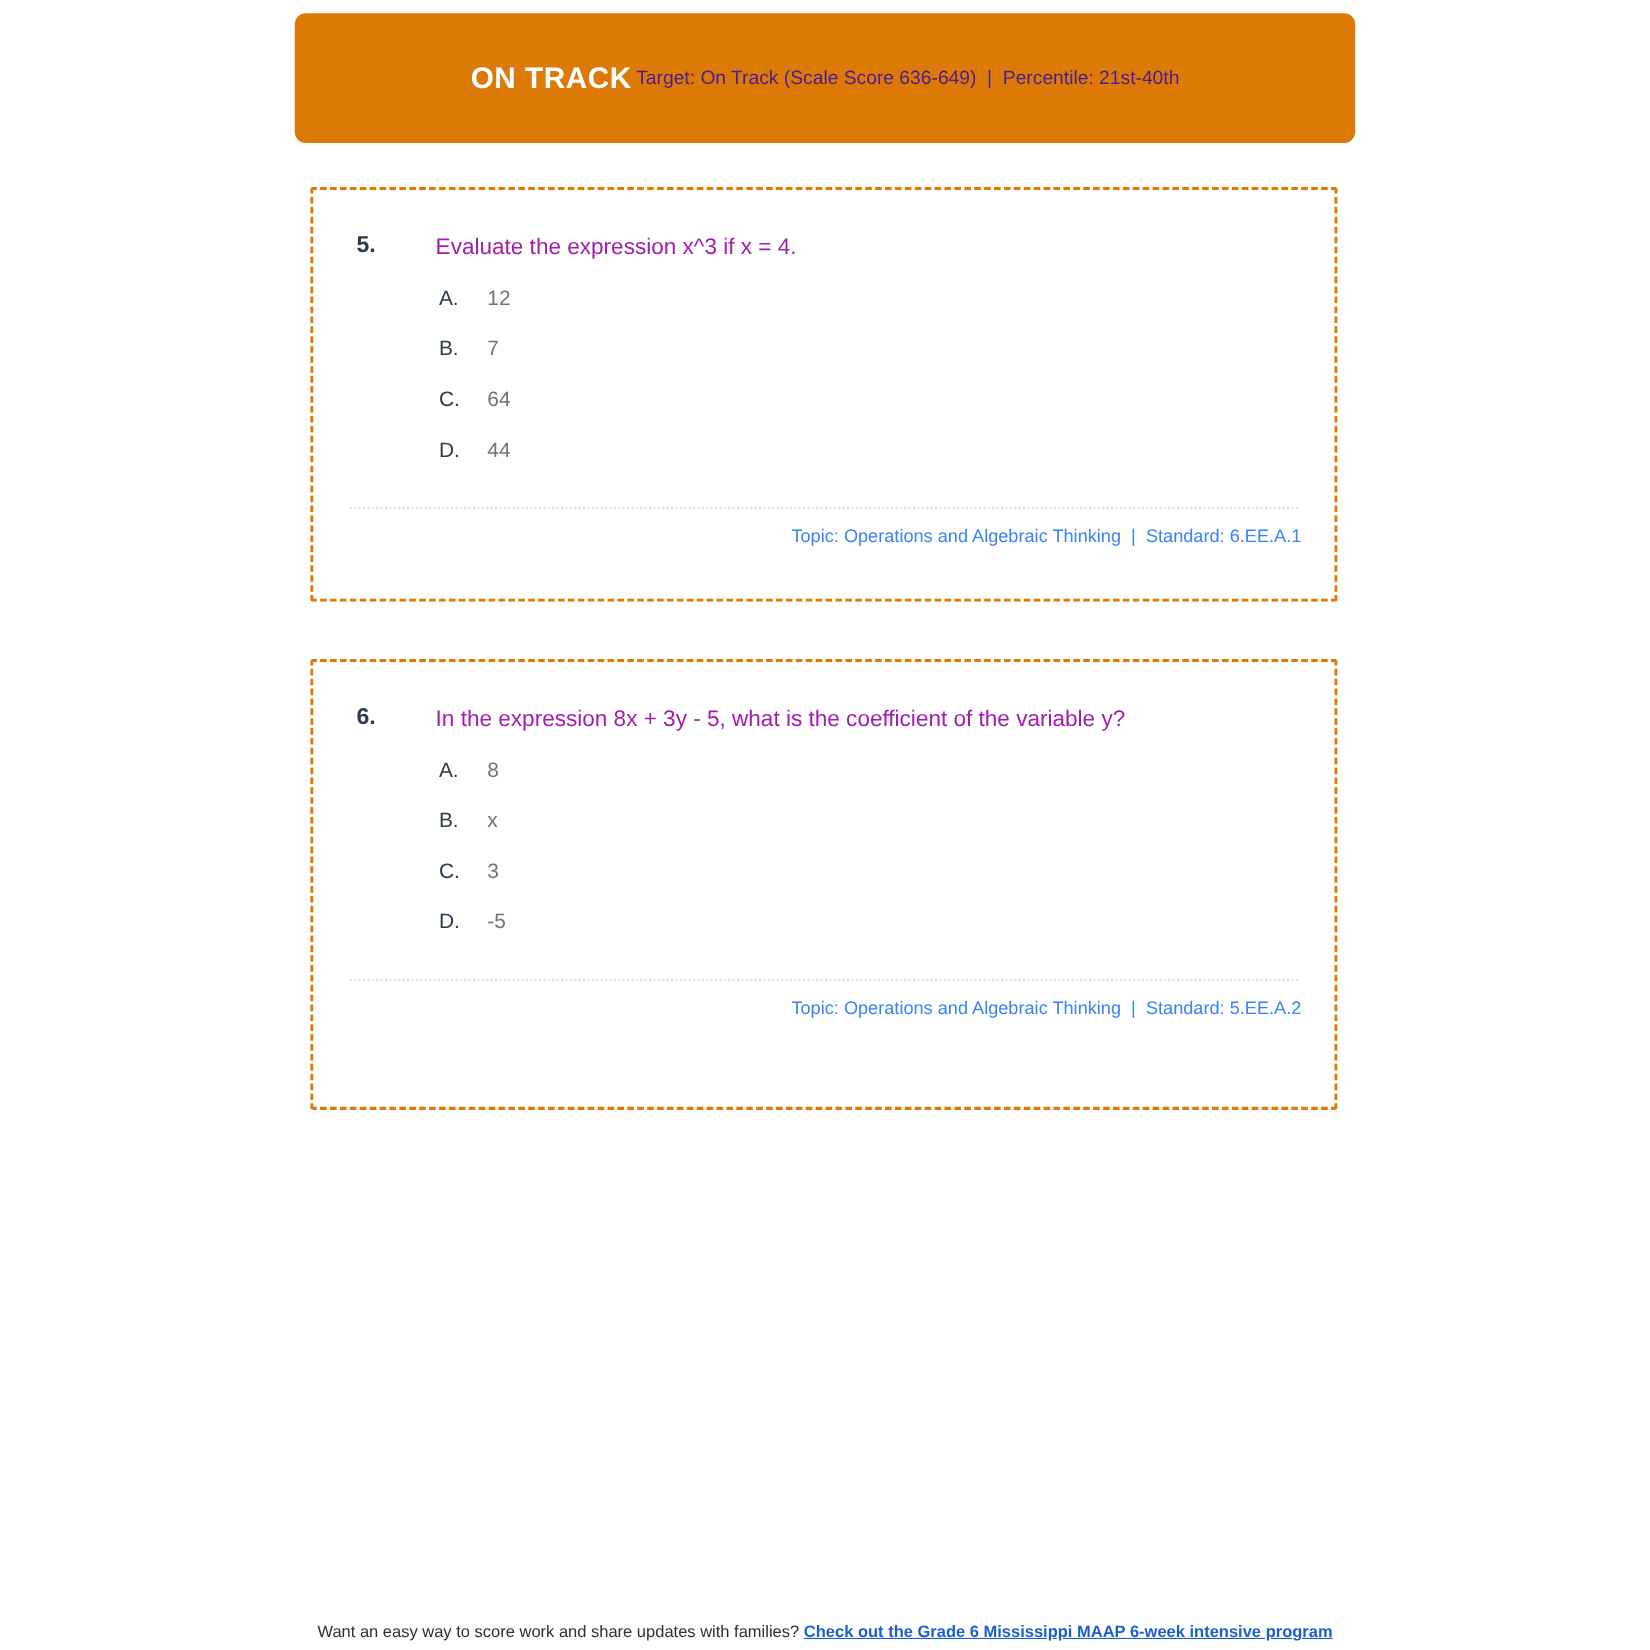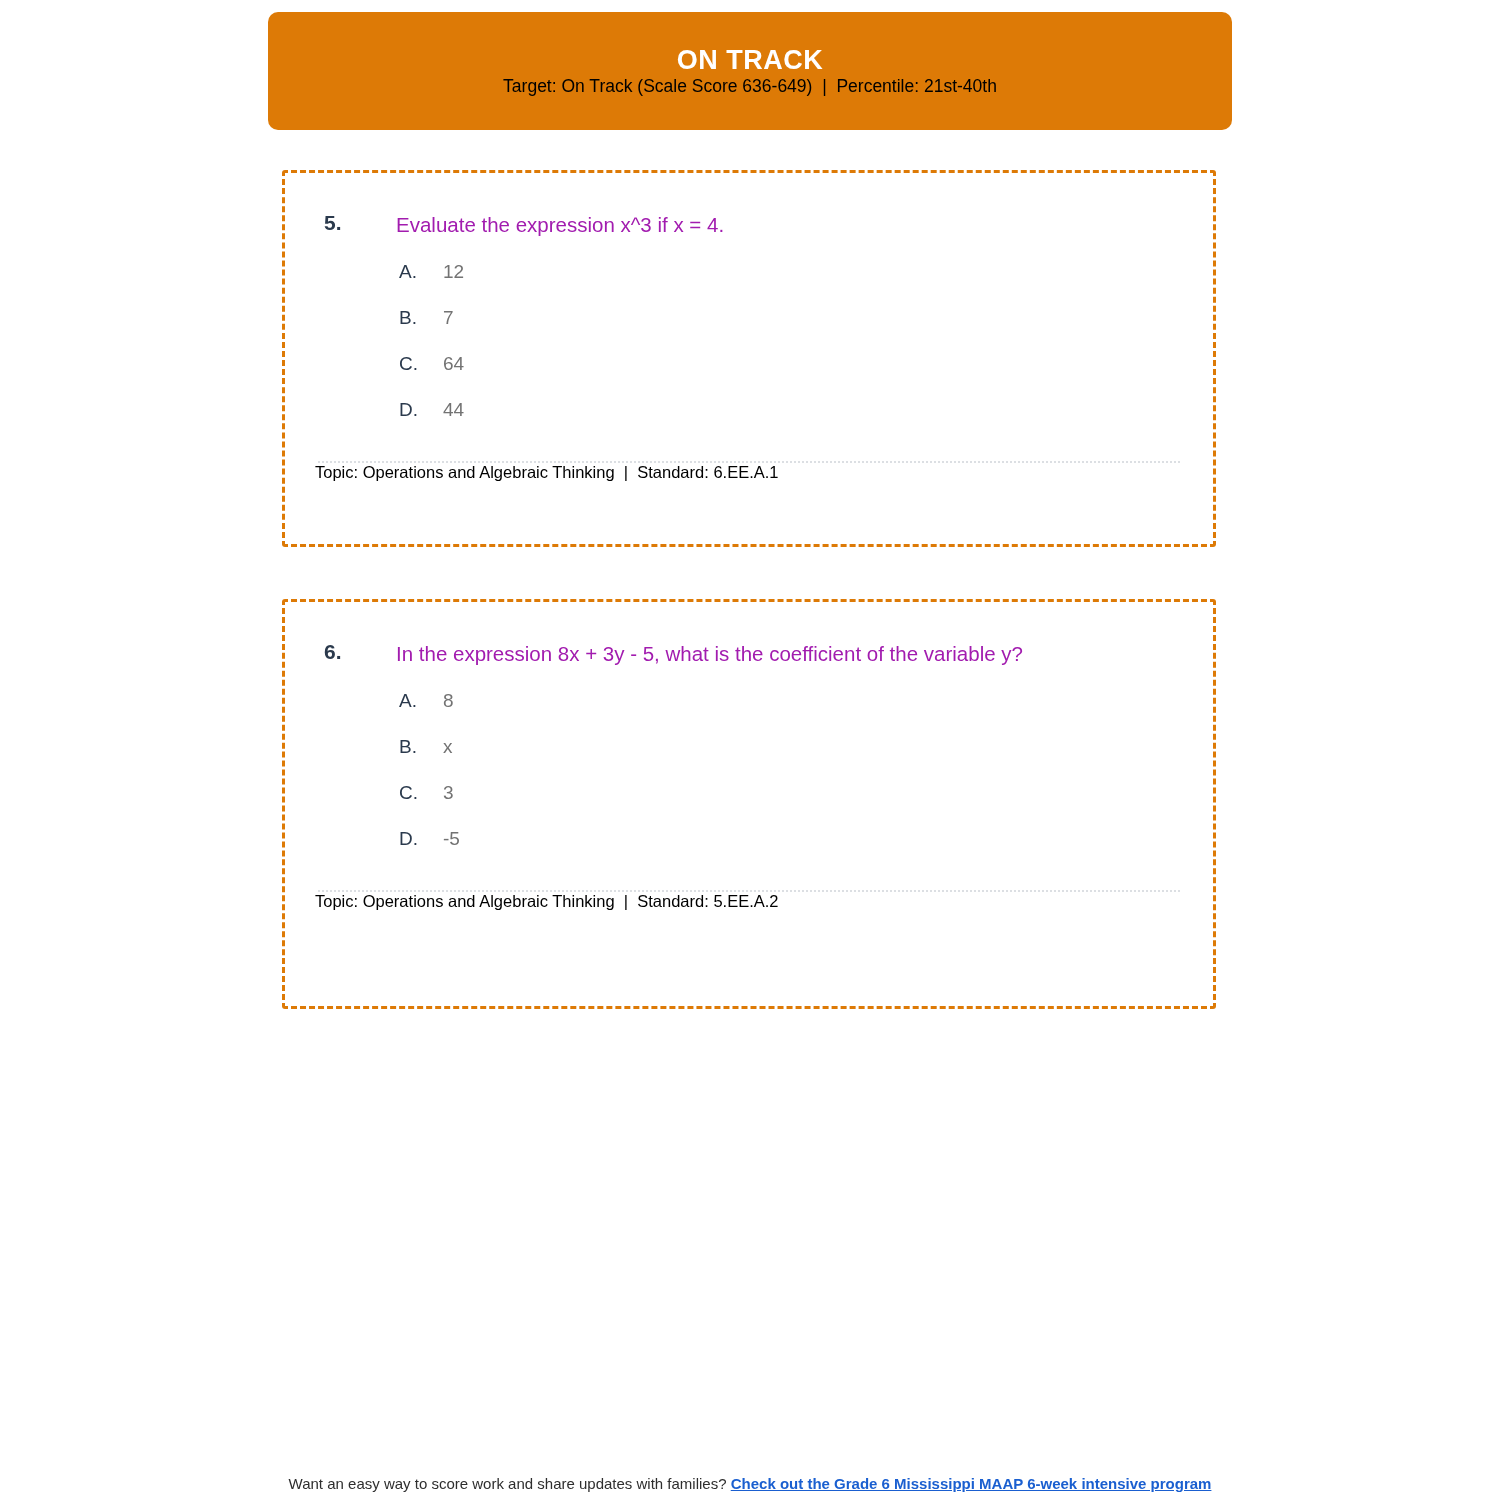--- a/index.html
+++ b/index.html
@@ -26,35 +26,34 @@
   .banner {
     position: absolute;
     left: 268px;
     top: 12px;
     width: 964px;
     height: 118px;
     background: #DD7A06;
     border-radius: 10px;
     box-sizing: border-box;
     display: flex;
-    flex-direction: column;
     align-items: center;
     justify-content: center;
     gap: 4px;
   }
   .banner-title {
     color: #ffffff;
     font-size: 27px;
     font-weight: bold;
     letter-spacing: 0.5px;
     line-height: 1;
     text-align: center;
   }
   .banner-sub {
-    color: #000000;
+    color: #4c1d95;
     font-size: 17.5px;
     font-weight: normal;
     line-height: 1;
     text-align: center;
     white-space: pre;
   }
 
   
   .q-card {
     position: absolute;
@@ -110,24 +109,24 @@
     font-size: 19px;
     color: #737373;
   }
 
   .q-sep {
     margin: 16px 3px 0 3px;
     border-top: 2px dotted #DCDFE3;
     height: 0;
   }
   .q-foot {
-    margin-top: 0;
-    text-align: left;
+    margin-top: 16px;
+    text-align: right;
     font-size: 16.5px;
-    color: #000000;
+    color: #3b82f6;
     white-space: pre;
   }
 
   
   .page-footer {
     position: absolute;
     left: 0;
     right: 0;
     top: 1438px;
     text-align: center;

